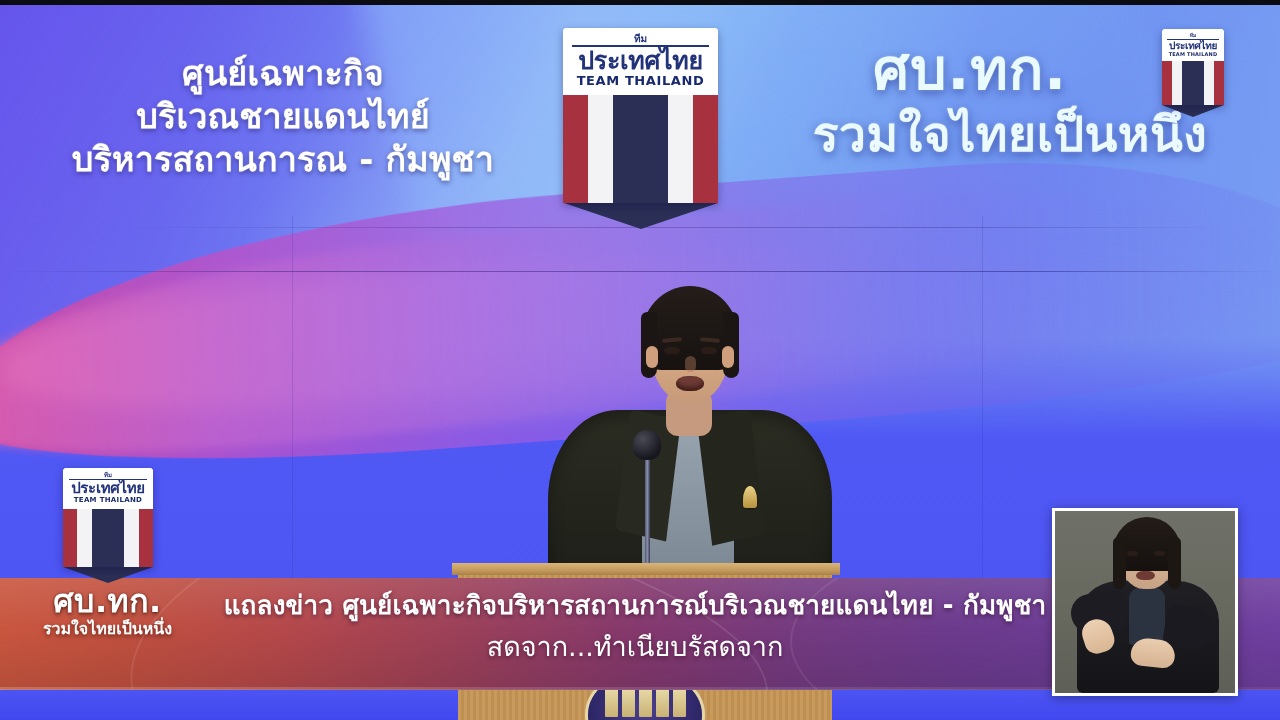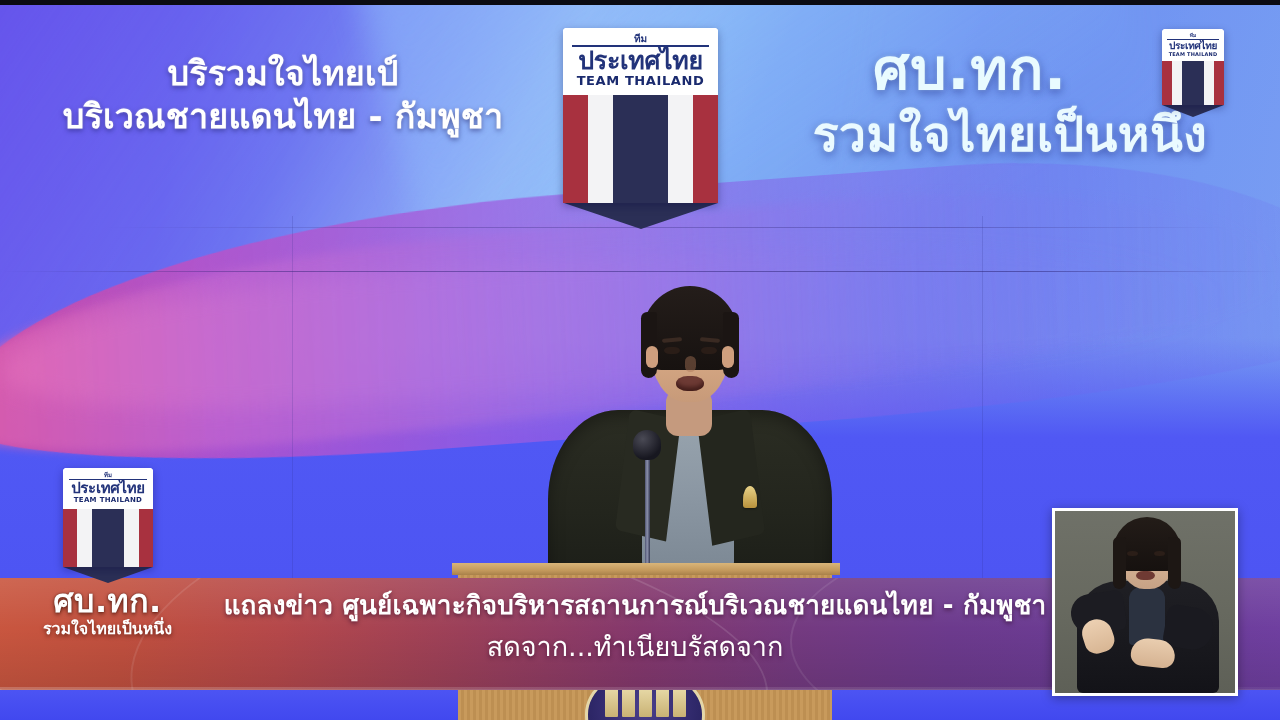--- a/index.html
+++ b/index.html
@@ -753,22 +753,23 @@
     <div class="wave wave-3"></div>
     <div class="wave-crease"></div>
     <div class="wave-crease-2"></div>
     <div class="panel-seam" style="left:292px;"></div>
     <div class="panel-seam" style="left:982px;"></div>
   </div>
 
   <div class="letterbox-top"></div>
 
   <div class="headline-left">
-    <div class="hl-line">บริรวมใจไทยเป์</div>
-    <div class="hl-line">บริเวณชายแดนไทย - กัมพูชา</div>
+    <div class="hl-line">ศูนย์เฉพาะกิจ</div>
+    <div class="hl-line">บริเวณชายแดนไทย์</div>
+    <div class="hl-line">บริหารสถานการณ - กัมพูชา</div>
   </div>
 
   <div class="shield shield-center">
     <div class="shield-body" style="width:155px;">
       <div class="shield-head" style="padding:4px 7px 5px;">
         <div class="sh-small" style="font-size:10px;">ทีม</div>
         <div class="shield-rule"></div>
         <div class="sh-th" style="font-size:25px;">ประเทศไทย</div>
         <div class="sh-en" style="font-size:13px;">TEAM THAILAND</div>
       </div>

